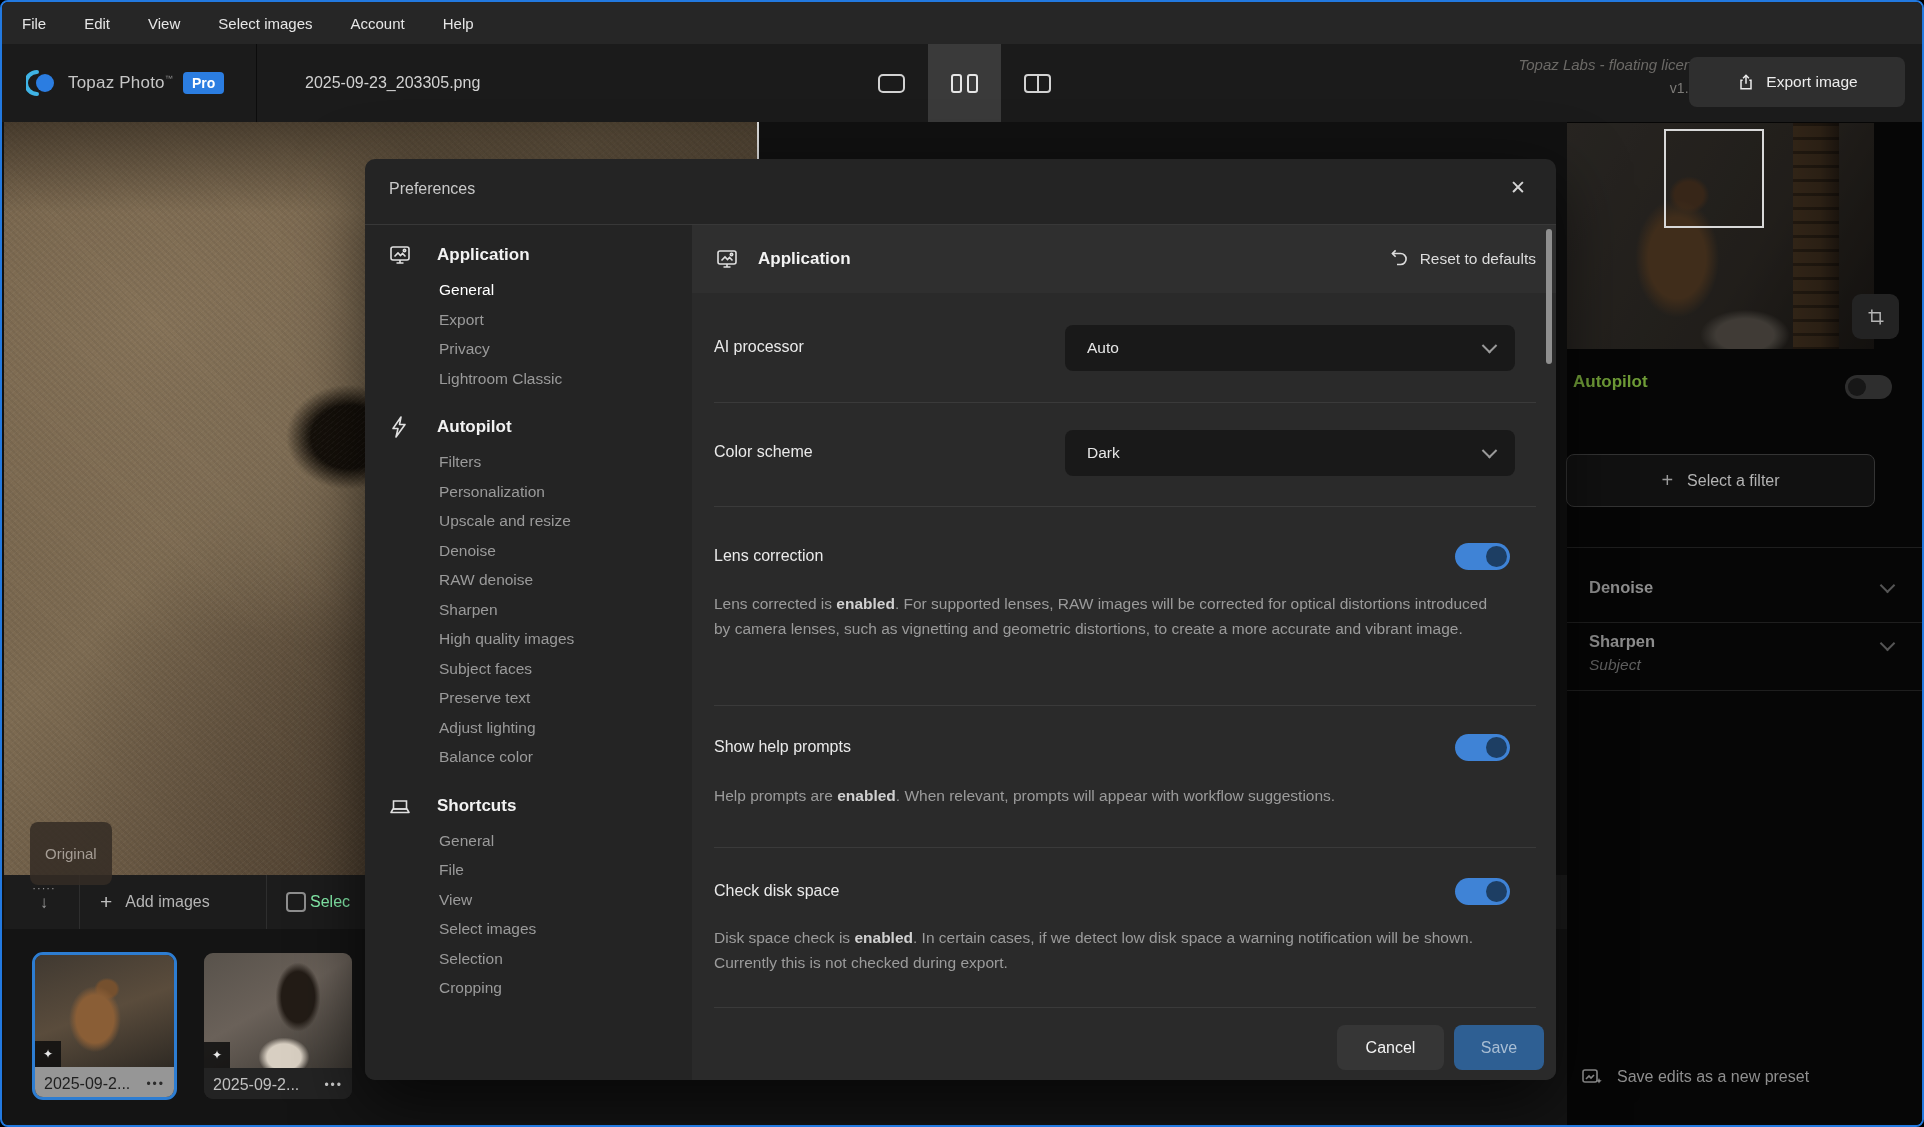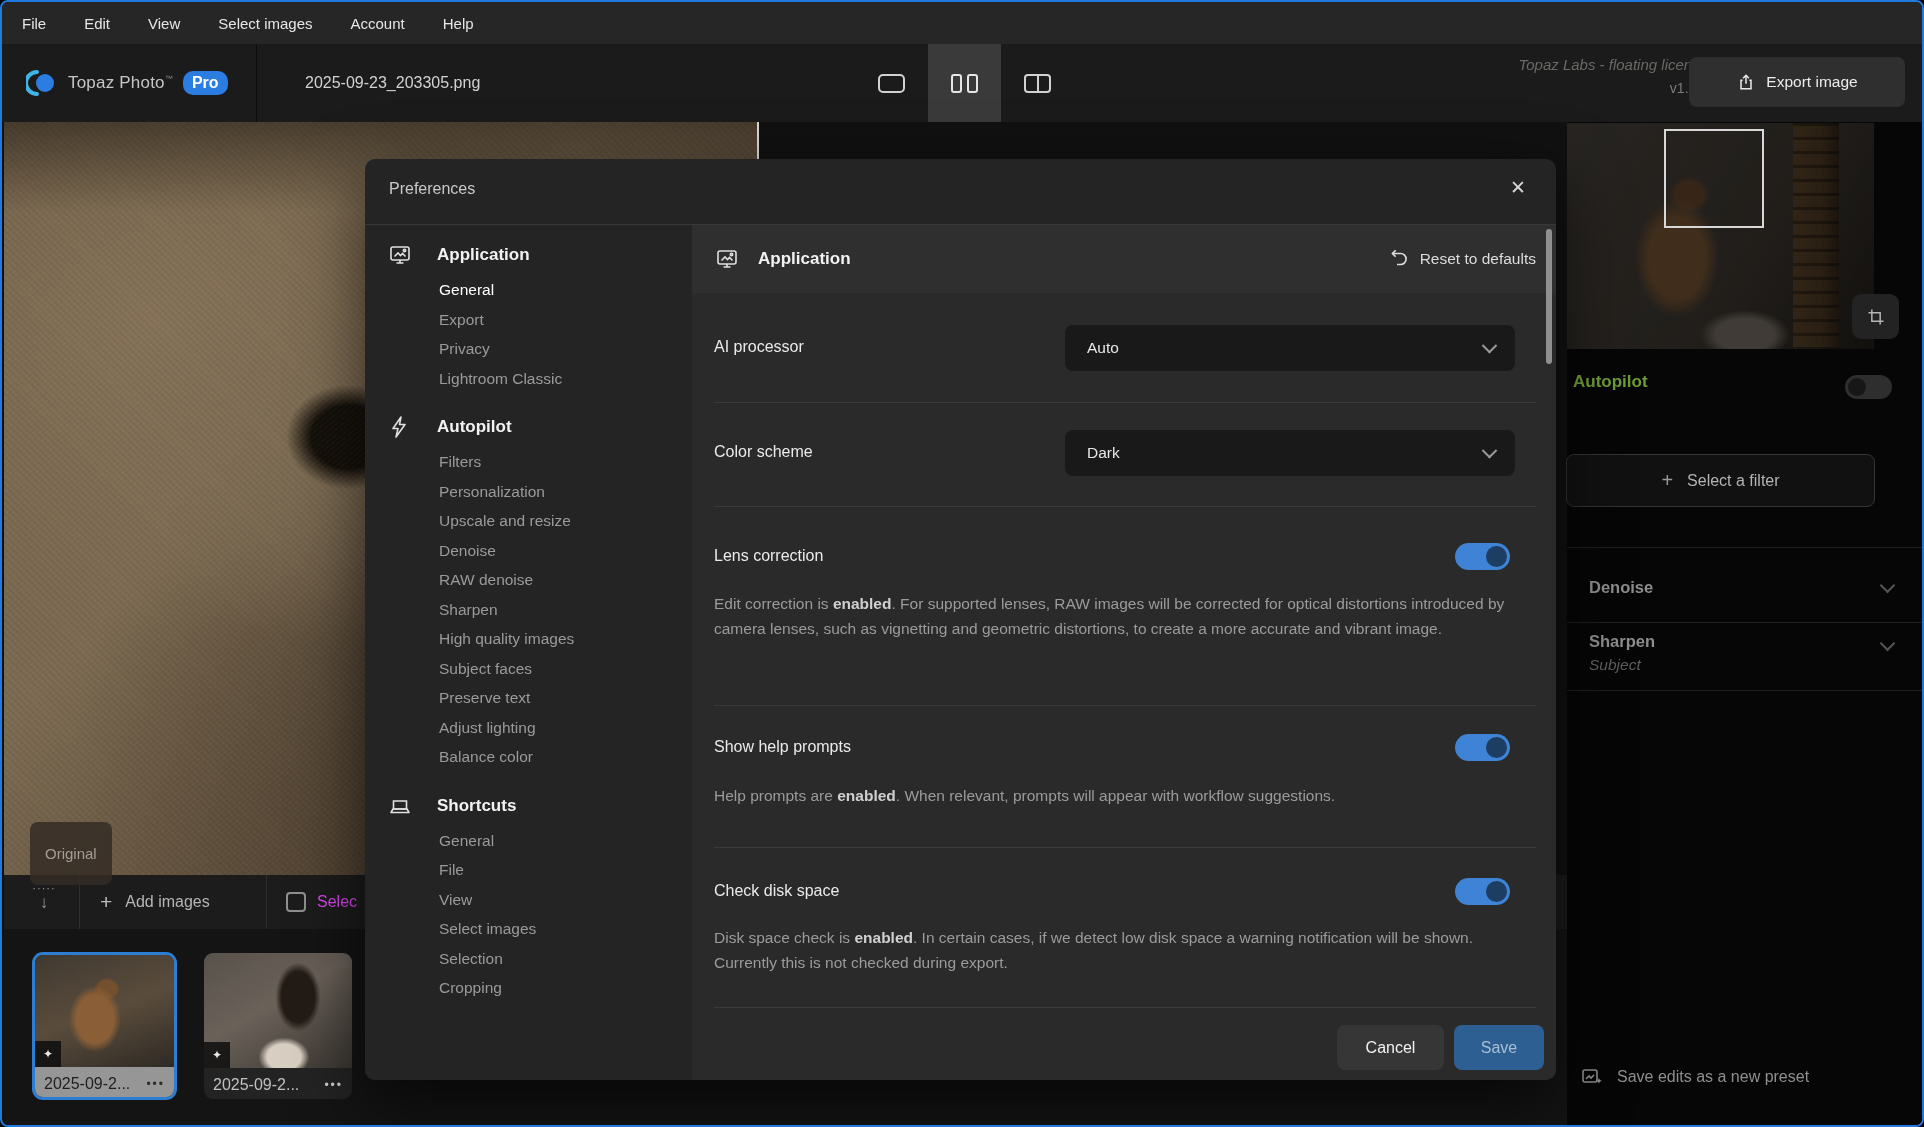--- a/index.html
+++ b/index.html
@@ -17,21 +17,21 @@
   .ctl-max{ right:80px; }
   .ctl-max .box{ display:block; width:14px; height:14px; border:1.6px solid #e8e8e8; }
   .ctl-close{ right:24px; font-size:17px; }
 
   
   .apphead{ position:absolute; left:0; top:42px; width:100%; height:78px; background:#1b1b1b; z-index:4;}
   .apphead .div1{ position:absolute; left:254px; top:0; width:1px; height:78px; background:#0c0c0c; }
   .brand{ position:absolute; left:24px; top:0; height:78px; display:flex; align-items:center; gap:10px; }
   .brand-name{ font-size:17px; color:#c6c6c6; letter-spacing:.2px; }
   .brand-name sup{ font-size:8px; color:#8a8a8a;}
-  .badge-pro{ background:#2b7de1; color:#fff; font-size:16px; font-weight:700; padding:3px 9px; border-radius:10px; }
+  .badge-pro{ background:#2b7de1; color:#fff; font-size:14px; font-weight:700; padding:3px 9px; border-radius:4px; }
   .filename{ position:absolute; left:303px; top:0; height:78px; display:flex; align-items:center;
              font-size:16px; color:#d2d2d2; }
   .viewbtns{ position:absolute; left:853px; top:0; height:78px; display:flex; }
   .viewbtn{ width:73px; height:78px; display:flex; align-items:center; justify-content:center; cursor:pointer; }
   .viewbtn.sel{ background:#3a3a3a; }
   .ic-single{ width:27px; height:19px; border:2px solid #d2d2d2; border-radius:5px; }
   .ic-sbs{ display:flex; gap:5px; }
   .ic-sbs i{ display:block; width:11px; height:19px; border:2px solid #e6e6e6; border-radius:3px; }
   .ic-split{ position:relative; width:27px; height:19px; border:2px solid #d2d2d2; border-radius:4px; }
   .ic-split::after{ content:""; position:absolute; left:11px; top:-2px; width:2px; height:19px; background:#d2d2d2; }
@@ -64,22 +64,22 @@
   
   .toolbar{ position:absolute; left:2px; top:873px; width:1563px; height:54px; background:#1c1c1c; }
   .toolbar .tdiv{ position:absolute; top:0; width:1px; height:54px; background:#2e2e2e; }
   .collapse{ position:absolute; left:22px; top:8px; width:36px; height:38px; display:flex; flex-direction:column;
              align-items:center; color:#9a9a9a; cursor:pointer; }
   .collapse .dots{ font-size:11px; letter-spacing:1px; line-height:10px; }
   .collapse .arr{ font-size:17px; line-height:20px; }
   .addimg{ position:absolute; left:96px; top:0; height:54px; display:flex; align-items:center; gap:13px;
            color:#b5b5b5; font-size:16px; cursor:pointer; }
   .addimg .plus{ font-size:21px; font-weight:400; color:#bdbdbd; }
-  .selgrp{ position:absolute; left:282px; top:0; height:54px; display:flex; align-items:center; gap:11px;
-           color:#d946ef; font-size:16px; cursor:pointer; }
+  .selgrp{ position:absolute; left:282px; top:0; height:54px; display:flex; align-items:center; gap:4px;
+           color:#86efac; font-size:16px; cursor:pointer; }
   .selgrp .cbox{ width:20px; height:20px; border:2px solid #8f8f8f; border-radius:4px; }
   .filmstrip{ position:absolute; left:2px; top:927px; width:1563px; height:196px; background:#141414; }
   .thumb{ position:absolute; border-radius:9px; overflow:hidden; cursor:pointer; }
   .thumb .img{ position:relative; width:100%; }
   .t1{ left:28px; top:23px; width:145px; height:148px; border:3px solid #2d7dd2; border-radius:11px; background:#222; }
   .t1 .img{ height:112px;
       background: radial-gradient(36px 46px at 60px 64px, #8a5e36 0 52%, rgba(138,94,54,0) 72%),
                   radial-gradient(16px 14px at 72px 34px, #75502e 0 60%, rgba(117,80,46,0) 80%),
                   linear-gradient(160deg,#403931,#5a4c3c 50%,#2f2a24); }
   .t2{ left:200px; top:24px; width:148px; height:146px; background:#222; }
@@ -395,21 +395,21 @@
 
       <div class="drow-label" style="top:218px">Color scheme</div>
       <div class="dd" style="top:205px">
         <span class="val">Dark</span>
         <span class="chev"></span>
       </div>
       <div class="dsep" style="top:281px"></div>
 
       <div class="drow-label" style="top:322px">Lens correction</div>
       <div class="toggle-on" style="top:318px"></div>
-      <div class="ddesc" style="top:366px"><span>Edit correction is </span><b>enabled</b><span>. For supported lenses, RAW images will be corrected for optical distortions introduced by camera lenses, such as vignetting and geometric distortions, to create a more accurate and vibrant image.</span></div>
+      <div class="ddesc" style="top:366px"><span>Lens corrected is </span><b>enabled</b><span>. For supported lenses, RAW images will be corrected for optical distortions introduced by camera lenses, such as vignetting and geometric distortions, to create a more accurate and vibrant image.</span></div>
       <div class="dsep" style="top:480px"></div>
 
       <div class="drow-label" style="top:513px">Show help prompts</div>
       <div class="toggle-on" style="top:509px"></div>
       <div class="ddesc" style="top:558px"><span>Help prompts are </span><b>enabled</b><span>. When relevant, prompts will appear with workflow suggestions.</span></div>
       <div class="dsep" style="top:622px"></div>
 
       <div class="drow-label" style="top:657px">Check disk space</div>
       <div class="toggle-on" style="top:653px"></div>
       <div class="ddesc" style="top:700px"><span>Disk space check is </span><b>enabled</b><span>. In certain cases, if we detect low disk space a warning notification will be shown. Currently this is not checked during export.</span></div>

